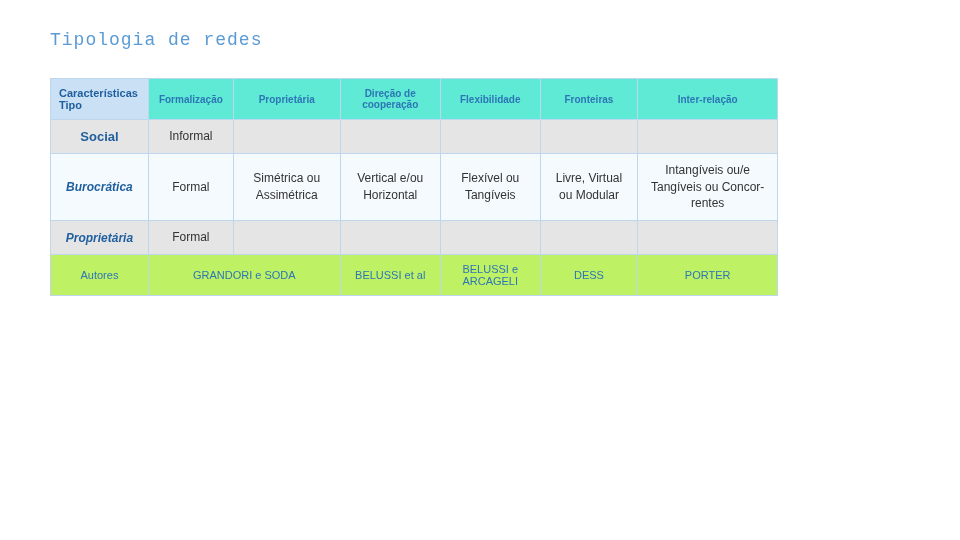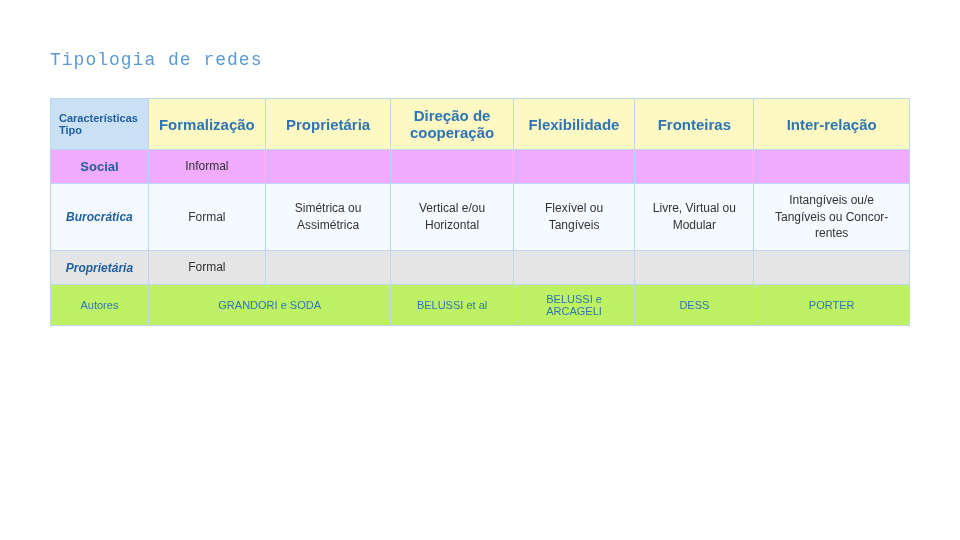--- a/index.html
+++ b/index.html
@@ -14,49 +14,48 @@
     .page {
       padding: 30px 50px;
     }
     .page-title {
       font-size: 18px;
       color: #5b9bd5;
       font-family: 'Courier New', monospace;
       font-weight: normal;
       margin-bottom: 28px;
       letter-spacing: 1px;
-      margin-top: 20px;
     }
     table {
-      width: 860px;
+      width: 728px;
       border-collapse: collapse;
       font-size: 12px;
       padding-left: 28px;
     }
     th, td {
       border: 1px solid #bdd7ee;
       padding: 8px 10px;
       text-align: center;
       vertical-align: middle;
     }
     thead th {
-      background-color: #fef9c3;
+      background-color: #5eead4;
       color: #2e75b6;
       font-weight: bold;
-      font-size: 15px;
+      font-size: 10px;
     }
     thead th.header-main {
       background-color: #c9e0f5;
       color: #1f5f9e;
       font-size: 11px;
       text-align: left;
       padding-left: 8px;
     }
     .row-social td {
-      background-color: #f0abfc;
+      background-color: #e5e5e5;
     }
     .row-burocratica td {
       background-color: #f5faff;
     }
     .row-proprietaria td {
       background-color: #e5e5e5;
     }
     .row-autores td {
       background-color: #bef264;
       color: #2e75b6;

